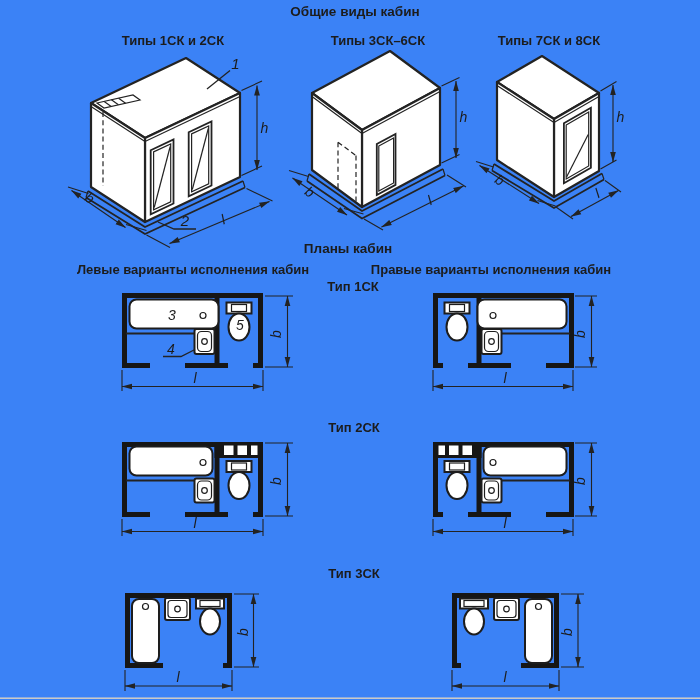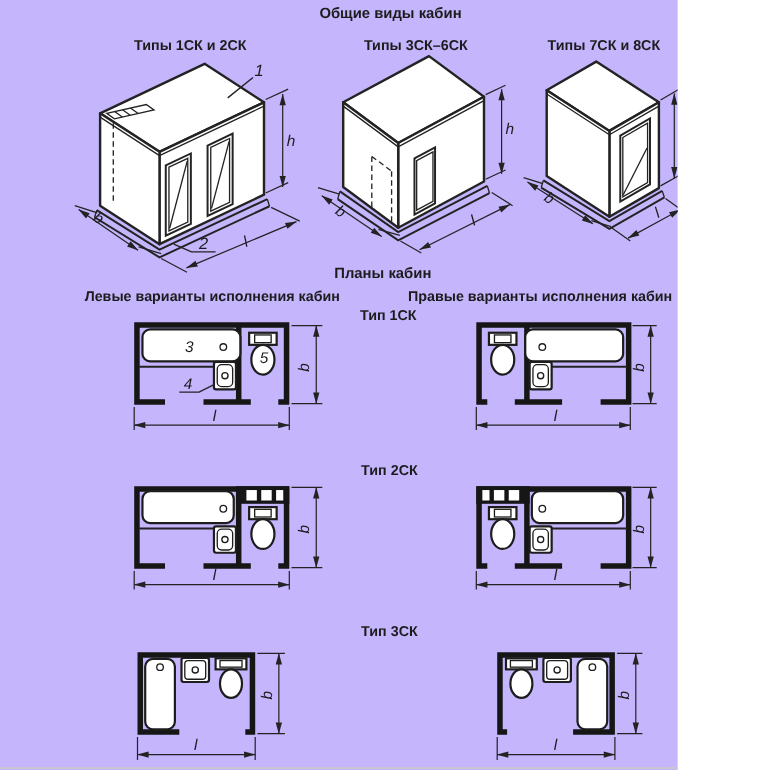--- a/index.html
+++ b/index.html
@@ -1,16 +1,16 @@
 <!DOCTYPE html>
 <html><head>
 <meta charset="utf-8">
 <style>
   html,body{margin:0;padding:0;background:#ffffff;}
-  #stage{position:relative;width:616px;height:700px;background:#c4b5fd;overflow:hidden;}
+  #stage{position:relative;width:700px;height:700px;background:#3b82f6;overflow:hidden;}
   svg{display:block;}
   text{font-family:"Liberation Sans",sans-serif;fill:#1c1c1c;}
   .h1{font-size:13.5px;font-weight:700;}
   .lbl{font-size:13px;font-weight:700;}
   .itc{font-style:italic;font-size:15px;}
   .itp{font-style:italic;font-size:14px;}
   .dl{font-style:italic;font-size:14px;}
   .edge{fill:#ffffff;stroke:#232323;stroke-width:2.2;stroke-linejoin:round;}
   .ln{stroke:#232323;stroke-width:1.8;fill:none;}
   .ln2{stroke:#232323;stroke-width:1.2;fill:none;}

